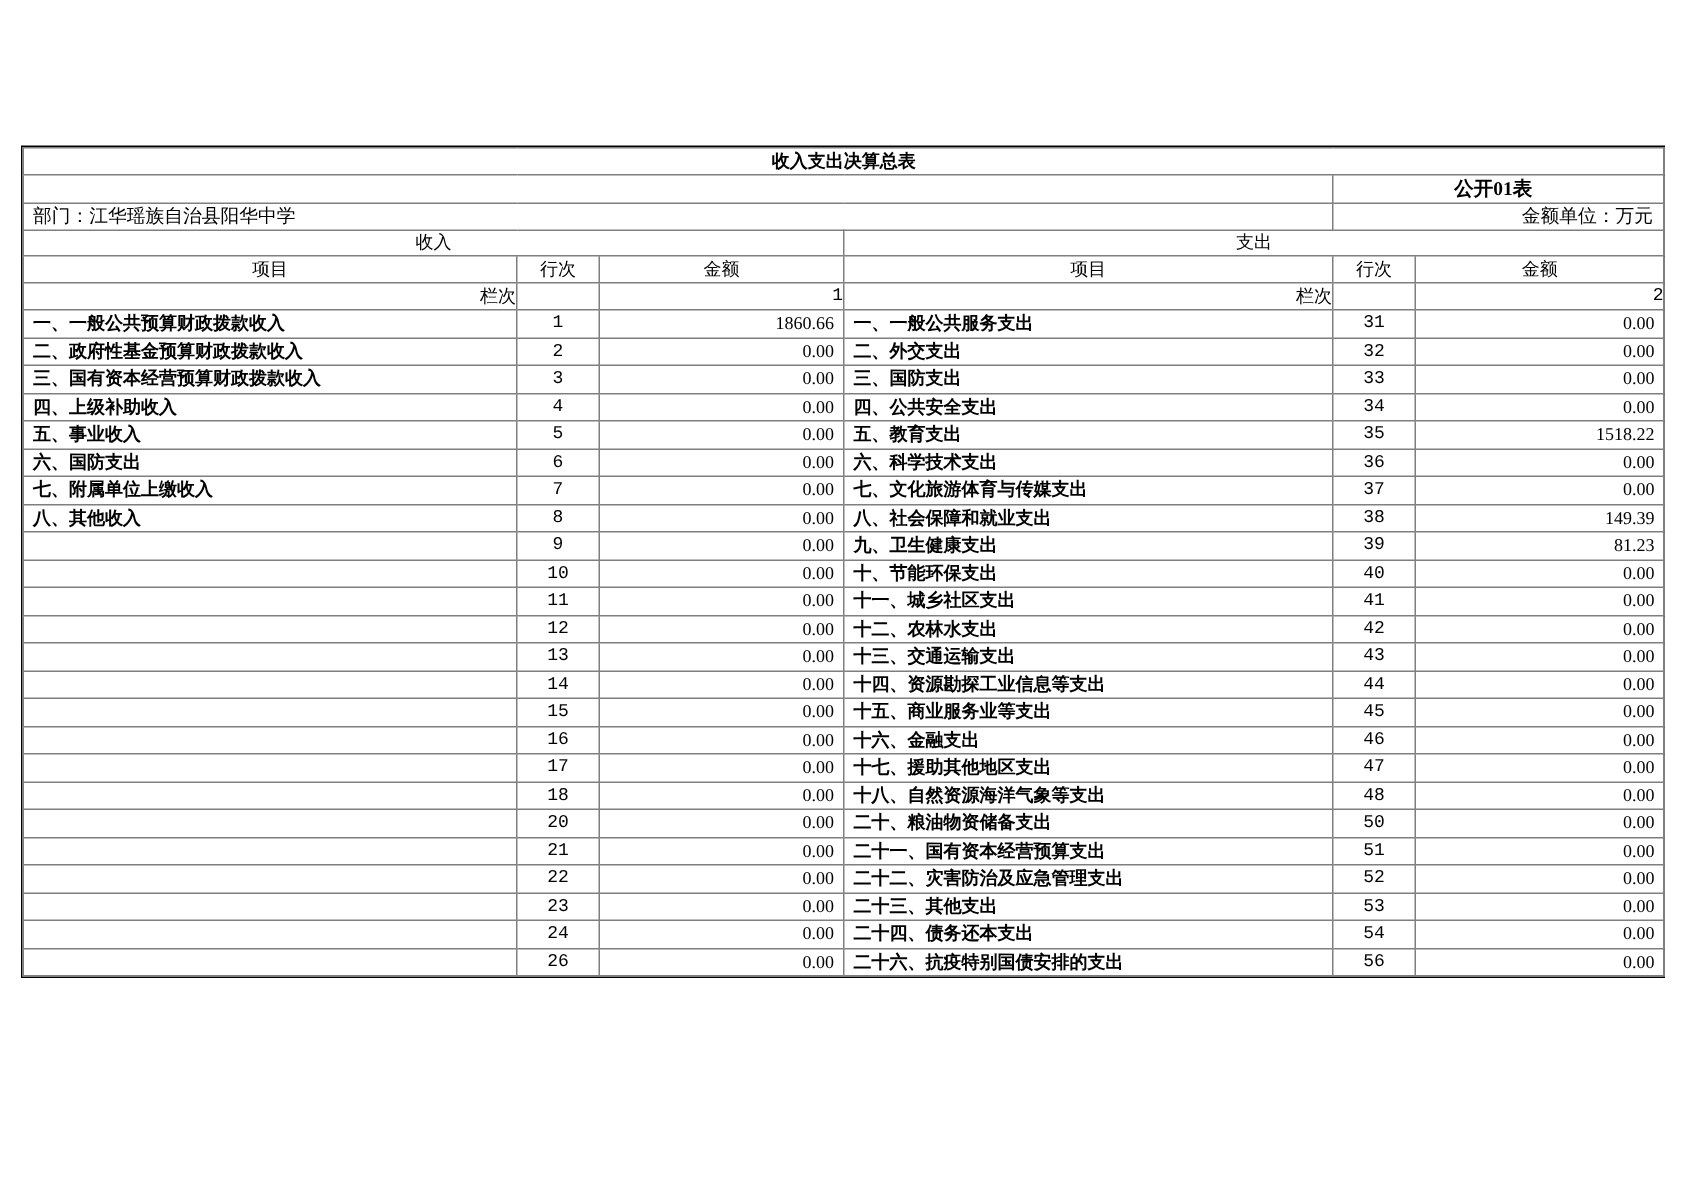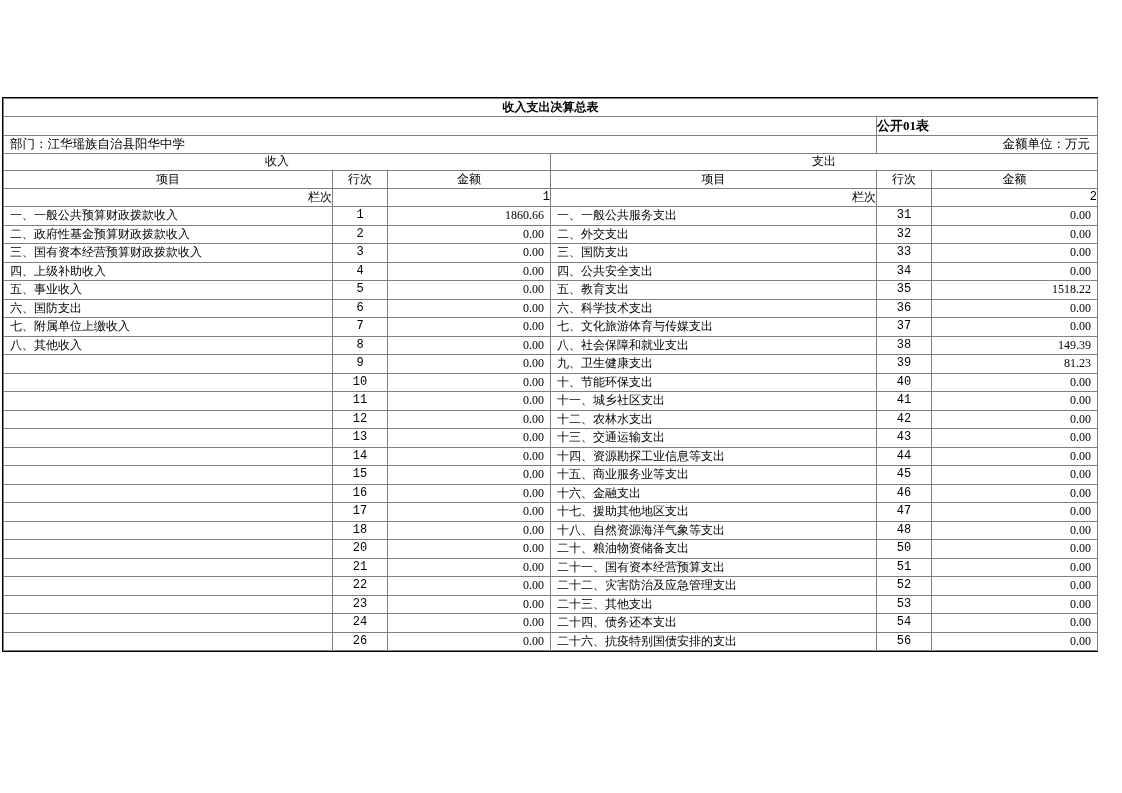--- a/index.html
+++ b/index.html
@@ -9,21 +9,21 @@
   .page {
     position: relative;
     width: 1122px;
     height: 793px;
     background: #ffffff;
     overflow: hidden;
   }
 
   .table-wrap {
     position: absolute;
-    left: 2px;
+    left: 14px;
     top: 97px;
     width: 1094px;
     border: 1px solid #000000;
   }
 
   table.report {
     width: 100%;
     table-layout: fixed;
     border-collapse: collapse;
   }
@@ -39,37 +39,37 @@
 
   
   .title-row td {
     height: 17px;
     text-align: center;
     font-weight: bold;
     font-size: 13.5px;
   }
   .code-row td { height: 18px; }
   .code-row td.code {
-    text-align: left;
+    text-align: center;
     font-weight: bold;
     font-size: 13px;
     padding-right: 7px;
   }
   .dept-row td { height: 17px; border-bottom: 2px solid #000000; padding-left: 21px; }
   .dept-row td.dept { text-align: left; padding-left: 6px; font-size: 12.5px; }
   .dept-row td.unit { text-align: right; padding-right: 7px; font-size: 12.5px; }
 
   .section-row td { height: 16px; text-align: center; font-size: 12.5px; }
   .col-head-row td { height: 17px; text-align: center; font-size: 12.5px; }
   .lanci-row td { height: 17px; text-align: right; font-size: 12.5px; }
   .lanci-row td.num { font-family: "Liberation Mono", "DejaVu Sans Mono", monospace; font-size: 12px; }
 
   
   .data-row td { height: 17.5px; }
-  td.item { text-align: left; padding-left: 6px; font-size: 12.5px; }
+  td.item { text-align: left; padding-left: 6px; font-size: 12.5px; font-weight: bold; }
   td.line {
     text-align: center;
     font-family: "Liberation Mono", "DejaVu Sans Mono", monospace;
     font-size: 12px;
   }
   td.amount {
     text-align: right;
     padding-right: 6px;
     font-family: Liberation Serif, serif;
     font-size: 12px;

